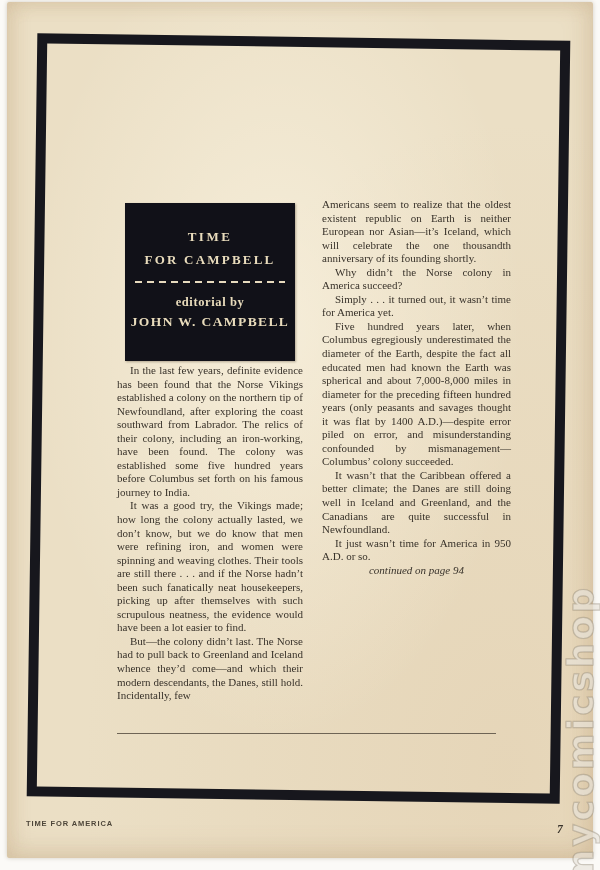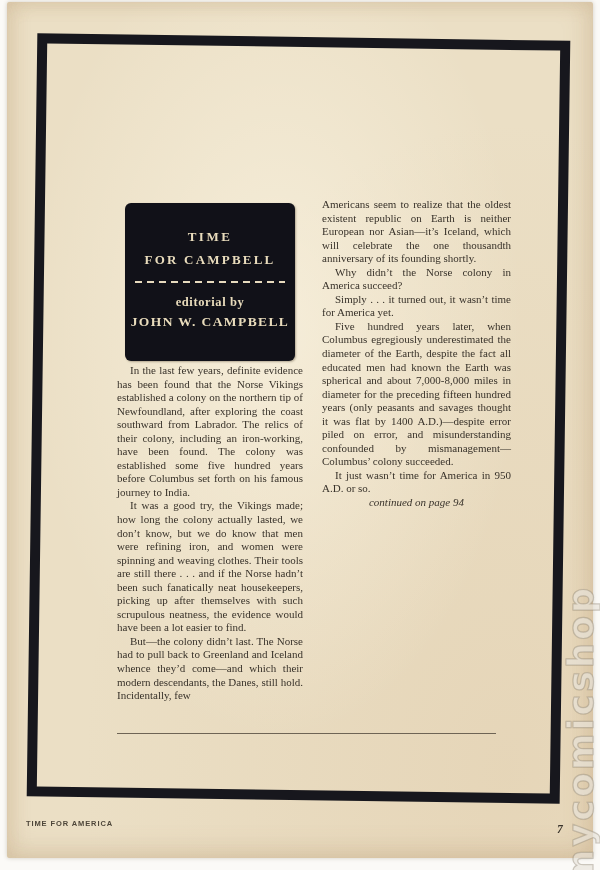--- a/index.html
+++ b/index.html
@@ -41,21 +41,20 @@
 
   
   .masthead {
     position: absolute;
     left: 118px; top: 201px;
     width: 170px; height: 158px;
     background: #111118;
     color: #e9dcbc;
     text-align: center;
     box-shadow: 1px 1px 2px rgba(60,45,25,0.35);
-    border-radius: 6px;
   }
   .mast-title1 {
     margin-top: 26px;
     font: bold 13px "Liberation Serif", serif;
     letter-spacing: 2.5px;
   }
   .mast-title2 {
     margin-top: 7px;
     font: bold 13px "Liberation Serif", serif;
     letter-spacing: 2.2px;
@@ -152,20 +151,21 @@
       <p class="indent">In the last few years, definite evidence has been found that the Norse Vikings established a colony on the northern tip of Newfoundland, after exploring the coast southward from Labrador. The relics of their colony, including an iron-working, have been found. The colony was established some five hundred years before Columbus set forth on his famous journey to India.</p>
       <p class="indent">It was a good try, the Vikings made; how long the colony actually lasted, we don’t know, but we do know that men were refining iron, and women were spinning and weaving clothes. Their tools are still there . . . and if the Norse hadn’t been such fanatically neat housekeepers, picking up after themselves with such scrupulous neatness, the evidence would have been a lot easier to find.</p>
       <p class="indent">But—the colony didn’t last. The Norse had to pull back to Greenland and Iceland whence they’d come—and which their modern descendants, the Danes, still hold. Incidentally, few</p>
     </div>
 
     <div class="col col-right">
       <p>Americans seem to realize that the oldest existent republic on Earth is neither European nor Asian—it’s Iceland, which will celebrate the one thousandth anniversary of its founding shortly.</p>
       <p class="indent">Why didn’t the Norse colony in America succeed?</p>
       <p class="indent">Simply . . . it turned out, it wasn’t time for America yet.</p>
       <p class="indent">Five hundred years later, when Columbus egregiously underestimated the diameter of the Earth, despite the fact all educated men had known the Earth was spherical and about 7,000-8,000 miles in diameter for the preceding fifteen hundred years (only peasants and savages thought it was flat by 1400 A.D.)—despite error piled on error, and misunderstanding confounded by mismanagement—Columbus’ colony succeeded.</p>
+      <p class="indent">It wasn’t that the Caribbean offered a better climate; the Danes are still doing well in Iceland and Greenland, and the Canadians are quite successful in Newfoundland.</p>
       <p class="indent">It just wasn’t time for America in 950 A.D. or so.</p>
       <p class="continued">continued on page 94</p>
     </div>
 
     <div class="rule"></div>
 
     <div class="footer-left">TIME FOR AMERICA</div>
     <div class="page-num">7</div>
 
   </div>

